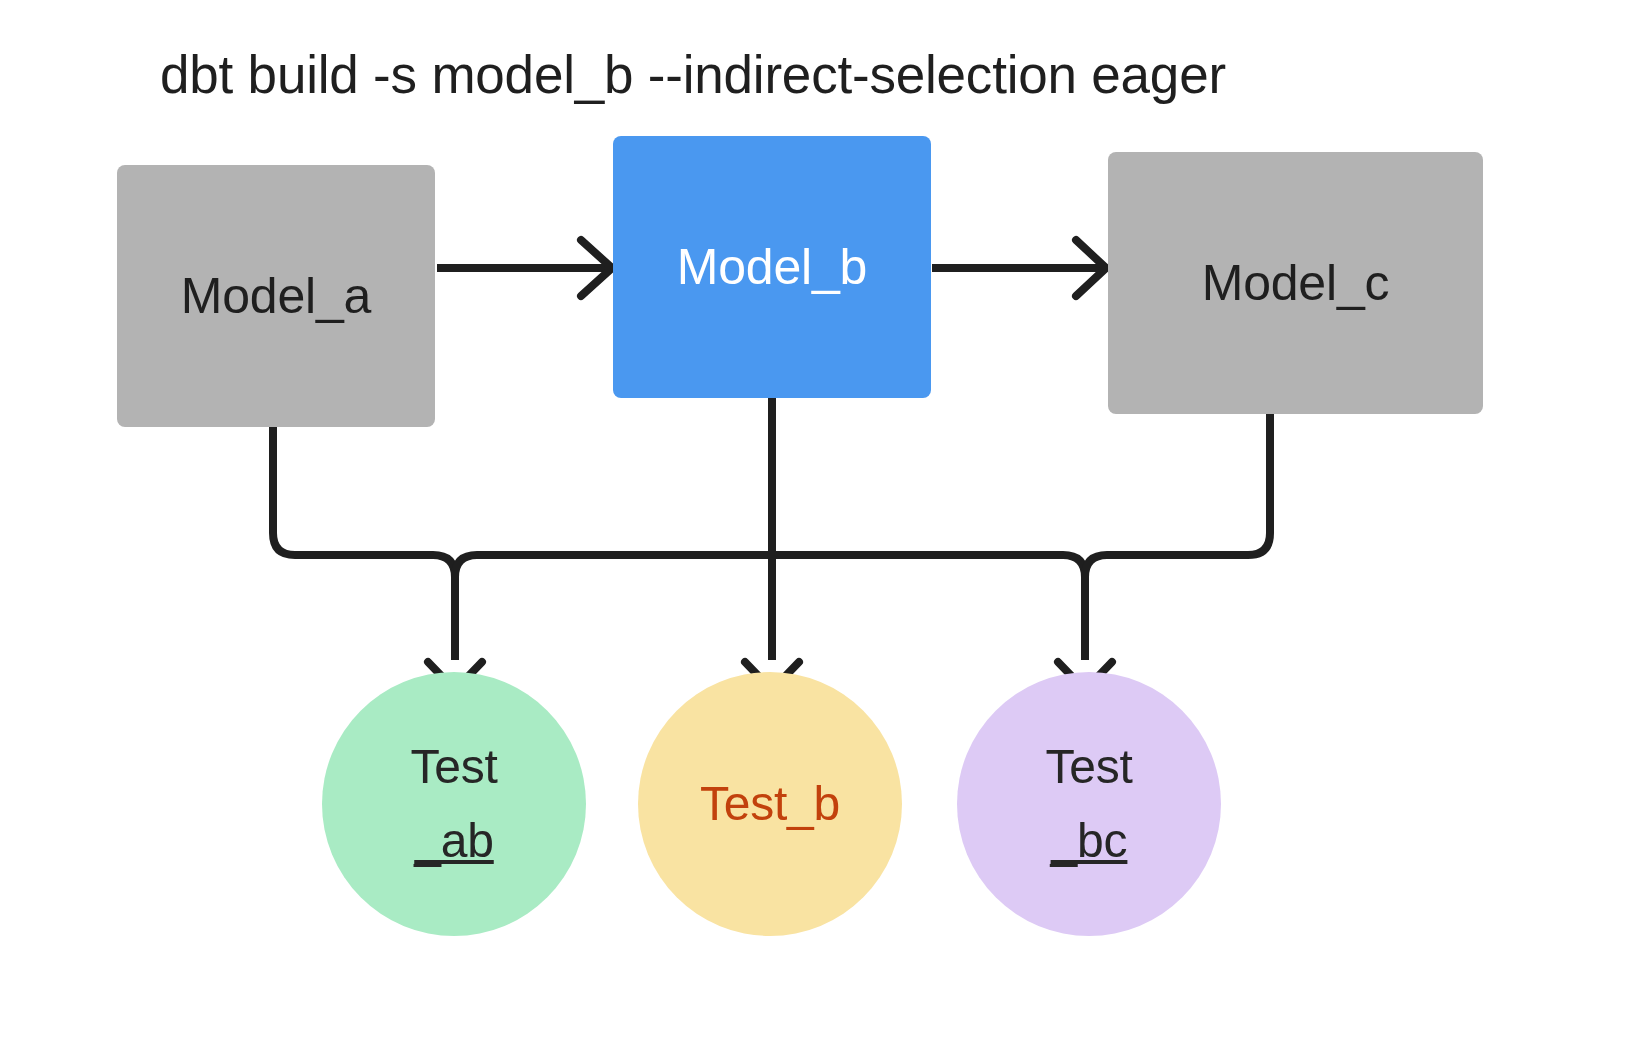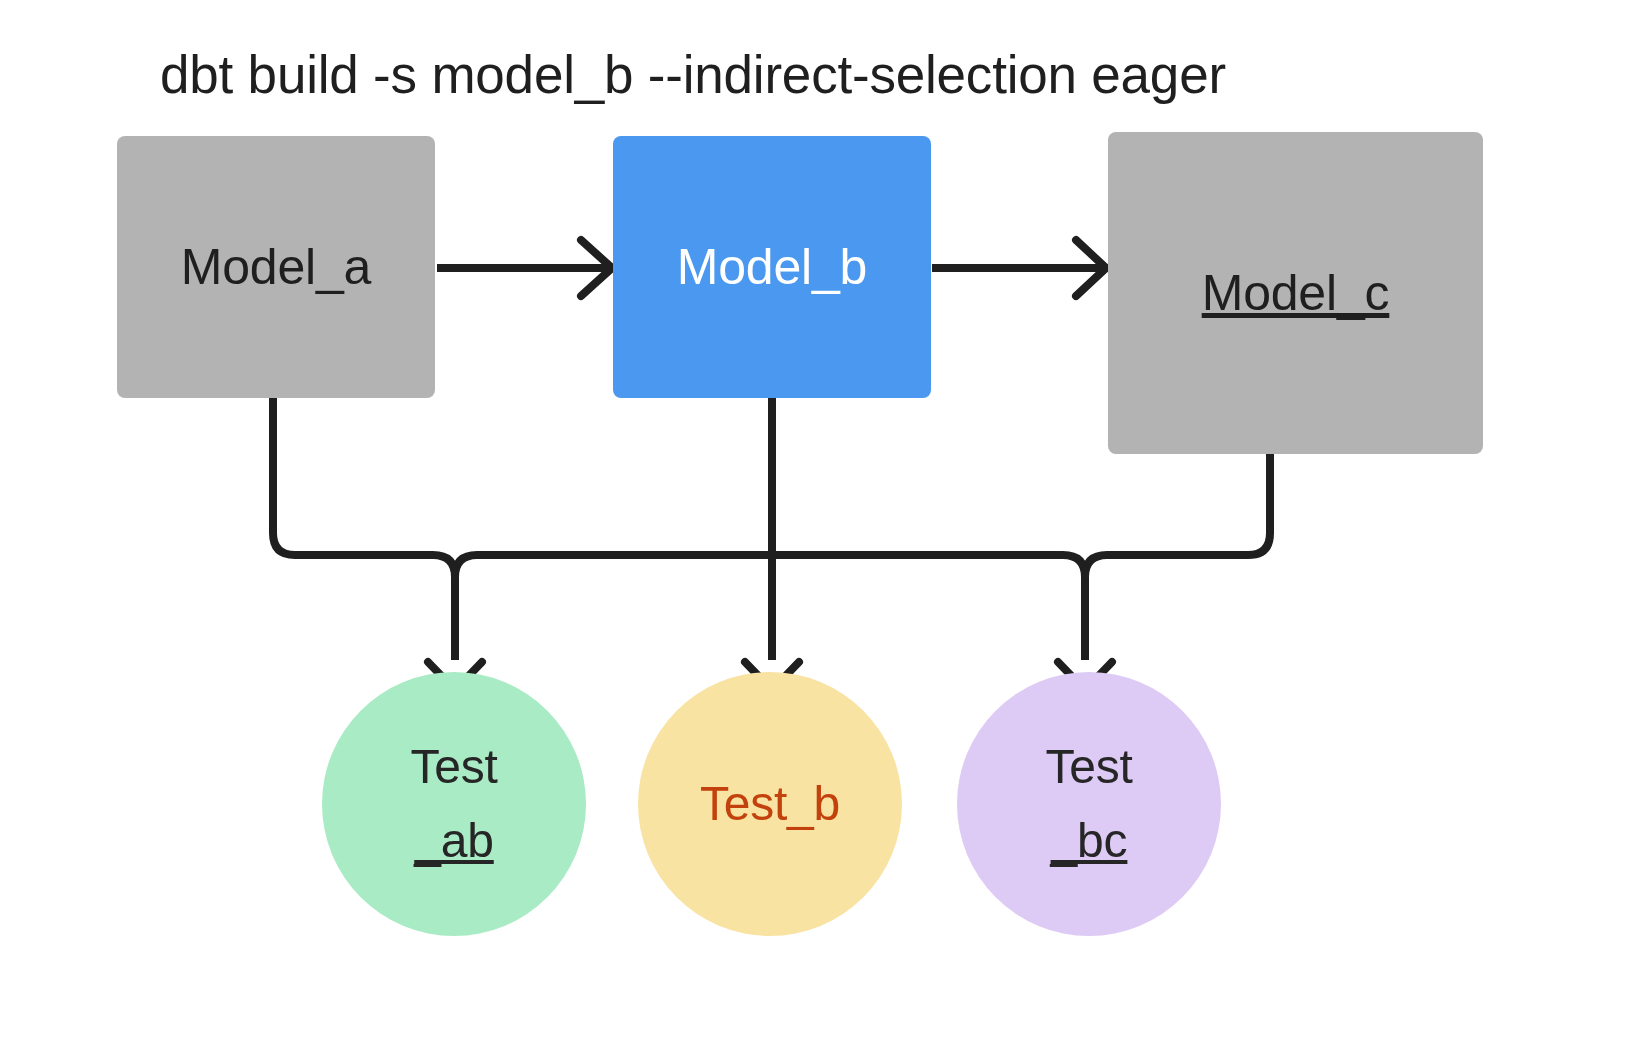--- a/index.html
+++ b/index.html
@@ -59,21 +59,21 @@
     line-height: 74px;
     letter-spacing: -0.2px;
     text-align: center;
   }
   .node-circle .line2 {
     display: block;
     text-decoration: underline;
   }
   #box-model-a { left: 117px;  top: 136px; width: 318px; height: 262px; }
   #box-model-b { left: 613px;  top: 136px; width: 318px; height: 262px; }
-  #box-model-c { left: 1108px; top: 132px; width: 375px; height: 322px; text-decoration: underline; }
+  #box-model-c { left: 1108px; top: 152px; width: 375px; height: 262px; }
   #circle-test-ab { left: 322px; top: 672px; width: 264px; height: 264px; }
   #circle-test-b  { left: 638px; top: 672px; width: 264px; height: 264px; }
   #circle-test-bc { left: 957px; top: 672px; width: 264px; height: 264px; }
 </style>
 </head>
 <body>
 
 <div id="canvas">
 
   <div class="title">dbt build -s model_b --indirect-selection eager</div>
@@ -96,21 +96,21 @@
       <path d="M 772 555 L 1063 555 Q 1085 555 1085 577"></path>
 
       <path d="M 1270 398 L 1270 533 Q 1270 555 1248 555 L 1107 555 Q 1085 555 1085 577 L 1085 660"></path>
 
       <path d="M 428 662 L 455 690 L 482 662" stroke-linecap="round"></path>
       <path d="M 745 662 L 772 690 L 799 662" stroke-linecap="round"></path>
       <path d="M 1058 662 L 1085 690 L 1112 662" stroke-linecap="round"></path>
     </g>
   </svg>
 
-  <div id="box-model-a" class="node-box" style="background:#b3b3b3;color:#1f1f1f;">
+  <div id="box-model-a" class="node-box" style="background:#b3b3b3;color:#1f1f1f;margin-top:29px;">
     <span>Model_a</span>
   </div>
 
   <div id="box-model-b" class="node-box" style="background:#4a98f0;color:#ffffff;">
     <span>Model_b</span>
   </div>
 
   <div id="box-model-c" class="node-box" style="background:#b3b3b3;color:#1f1f1f;">
     <span>Model_c</span>
   </div>

